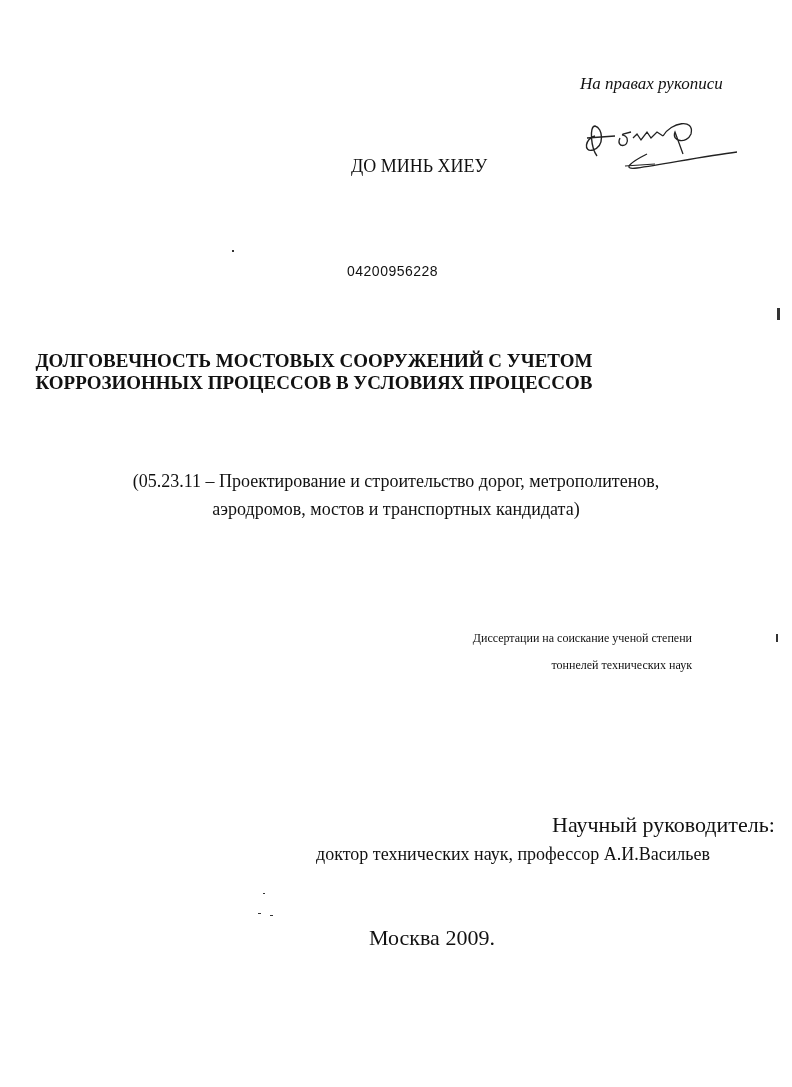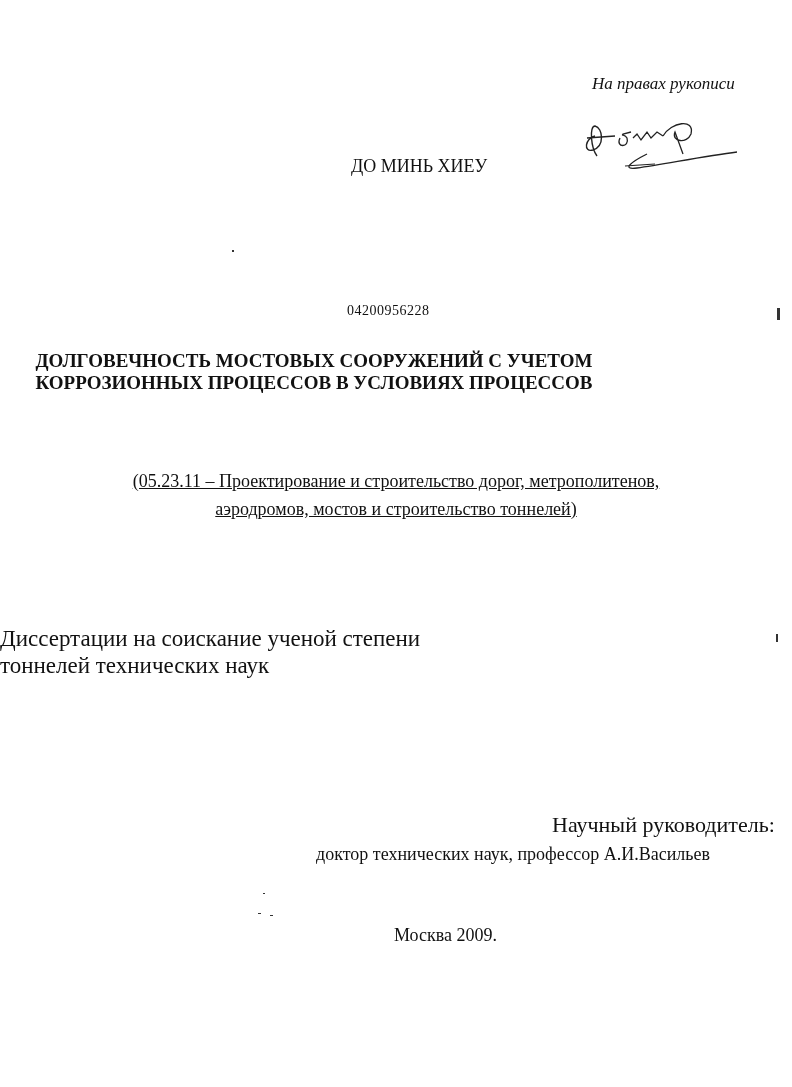--- a/index.html
+++ b/index.html
@@ -1,28 +1,28 @@
 <!DOCTYPE html>
 <html><head>
 <meta charset="utf-8">
 <style>
   html, body { margin:0; padding:0; background:#ffffff; }
   body { width:792px; height:1087px; position:relative; overflow:hidden;
          font-family:"Liberation Serif", serif; color:#111; }
   .abs { position:absolute; white-space:nowrap; }
-  .manuscript { left:592px; top:74px; font-size:17px; font-style:italic;text-align:center; }
+  .manuscript { left:580px; top:74px; font-size:17px; font-style:italic;text-align:center; }
   .sig { left:575px; top:108px; width:165px; height:70px; }
   .author { left:351px; top:156px; font-size:18px; }
-  .code { left:347px; top:263px; font-size:14px; font-family:Liberation Serif, serif; letter-spacing:0.5px;margin-top:40px; }
+  .code { left:347px; top:263px; font-size:14px; font-family:Liberation Sans, sans-serif; letter-spacing:0.5px; }
   .title { left:0; width:628px; top:350px; text-align:center; font-size:19px; font-weight:bold; line-height:22px; }
-  .spec { left:0; width:792px; top:467px; text-align:center; font-size:18px; line-height:28px;text-decoration:underline; }
-  .degree { left:0; width:692px; top:625px; text-align:left; font-size:23px; line-height:27px; }
+  .spec { left:0; width:792px; top:467px; text-align:center; font-size:18px; line-height:28px; }
+  .degree { left:0; width:692px; top:625px; text-align:right; font-size:12px; line-height:27px; }
   .advlabel { left:552px; top:812px; font-size:22px; }
   .advname { left:316px; top:844px; font-size:18px; }
-  .city { left:369px; top:925px; font-size:18px;margin-left:25px; }
+  .city { left:369px; top:925px; font-size:22px; }
   .speck { position:absolute; background:#333; }
 </style>
 </head>
 <body>
 
 <div class="abs manuscript">На правах рукописи</div>
 
 <svg class="abs sig" viewBox="0 0 165 70">
   <path d="M20 28 C10 30 8 45 18 42 C30 38 28 20 20 18 C14 18 16 40 22 48" fill="none" stroke="#222" stroke-width="1.4"></path>
   <path d="M12 30 L40 28" fill="none" stroke="#222" stroke-width="1.3"></path>
@@ -41,21 +41,21 @@
 
 <div class="speck" style="left:777px;top:308px;width:3px;height:12px;"></div>
 
 <div class="abs title">
   <div>ДОЛГОВЕЧНОСТЬ МОСТОВЫХ СООРУЖЕНИЙ С УЧЕТОМ</div>
   <div>КОРРОЗИОННЫХ ПРОЦЕССОВ В УСЛОВИЯХ ПРОЦЕССОВ</div>
 </div>
 
 <div class="abs spec">
   <div>(05.23.11 – Проектирование и строительство дорог, метрополитенов,</div>
-  <div>аэродромов, мостов и строительство тоннелей)</div>
+  <div>аэродромов, мостов и транспортных кандидата)</div>
 </div>
 
 <div class="abs degree">
   <div>Диссертации на соискание ученой степени</div>
   <div>тоннелей технических наук</div>
 </div>
 
 <div class="speck" style="left:776px;top:634px;width:2px;height:8px;"></div>
 
 <div class="abs advlabel">Научный руководитель:</div>

